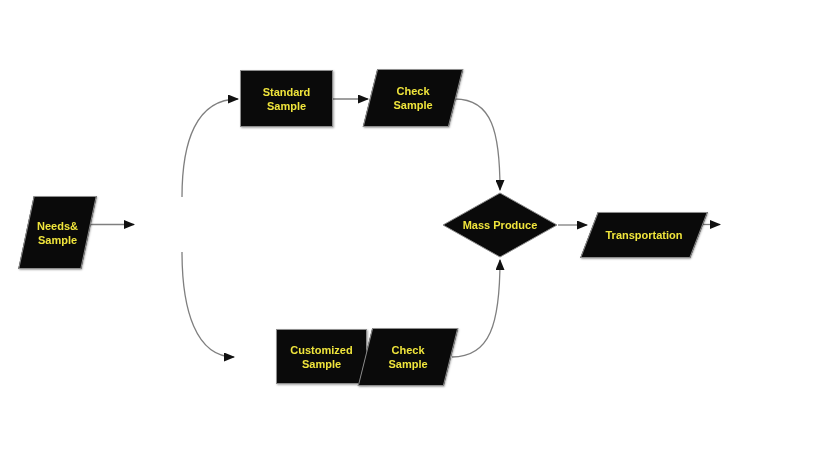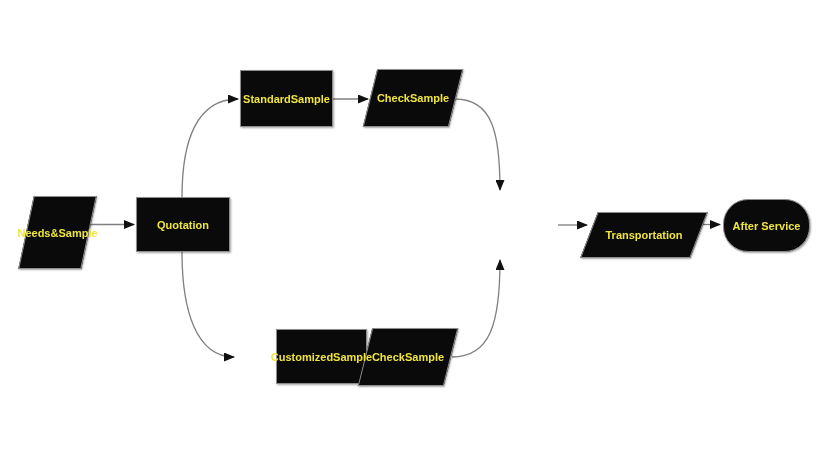--- a/index.html
+++ b/index.html
@@ -19,21 +19,21 @@
   .shape{
     position:absolute;inset:0;background:var(--fill);
     border:1px solid #8d8d8d;box-sizing:border-box;
     box-shadow:1px 1px 2px rgba(0,0,0,0.35);
   }
   .skew12{transform:skewX(-12deg);}
   .skew14{transform:skewX(-14deg);}
   .skew21{transform:skewX(-21deg);}
   .label{
     position:absolute;inset:0;z-index:2;
-    display:flex;flex-direction:row;align-items:center;justify-content:center;
+    display:flex;flex-direction:column;align-items:center;justify-content:center;
     color:var(--text);font-weight:bold;font-size:11px;line-height:14px;
     text-align:center;white-space:nowrap;
   }
   .diamond-svg{position:absolute;left:0;top:0;}
 </style>
 </head>
 <body>
 
 <div class="canvas">
 
@@ -57,26 +57,20 @@
   </svg>
 
   <div class="node" style="left:26px;top:196px;width:63px;height:73px;">
     <div class="shape skew12"></div>
     <div class="label">
       <span>Needs&amp;</span>
       <span>Sample</span>
     </div>
   </div>
 
-  <div class="node" style="left:136px;top:197px;width:94px;height:55px;">
-    <div class="shape"></div>
-    <div class="label">
-      <span>Quotation</span>
-    </div>
-  </div>
 
   <div class="node" style="left:240px;top:70px;width:93px;height:57px;">
     <div class="shape"></div>
     <div class="label">
       <span>Standard</span>
       <span>Sample</span>
     </div>
   </div>
 
   <div class="node" style="left:370px;top:69px;width:86px;height:58px;">
@@ -96,28 +90,30 @@
   </div>
 
   <div class="node" style="left:365px;top:328px;width:86px;height:58px;">
     <div class="shape skew14"></div>
     <div class="label">
       <span>Check</span>
       <span>Sample</span>
     </div>
   </div>
 
+  <div class="node" style="left:442px;top:192px;width:116px;height:66px;">
+    <svg class="diamond-svg" width="116" height="66">
+      <polygon points="58,1 115,33 58,65 1,33" fill="#0a0a0a" stroke="#8d8d8d" stroke-width="1"></polygon>
+    </svg>
+    <div class="label">
+      <span>Mass Produce</span>
+    </div>
+  </div>
 
   <div class="node" style="left:589px;top:212px;width:110px;height:46px;">
     <div class="shape skew21"></div>
     <div class="label">
       <span>Transportation</span>
     </div>
   </div>
 
-  <div class="node" style="left:723px;top:199px;width:87px;height:53px;">
-    <div class="shape" style="border-radius:25px;"></div>
-    <div class="label">
-      <span>After Service</span>
-    </div>
-  </div>
 
 </div>
 
 </body></html>

